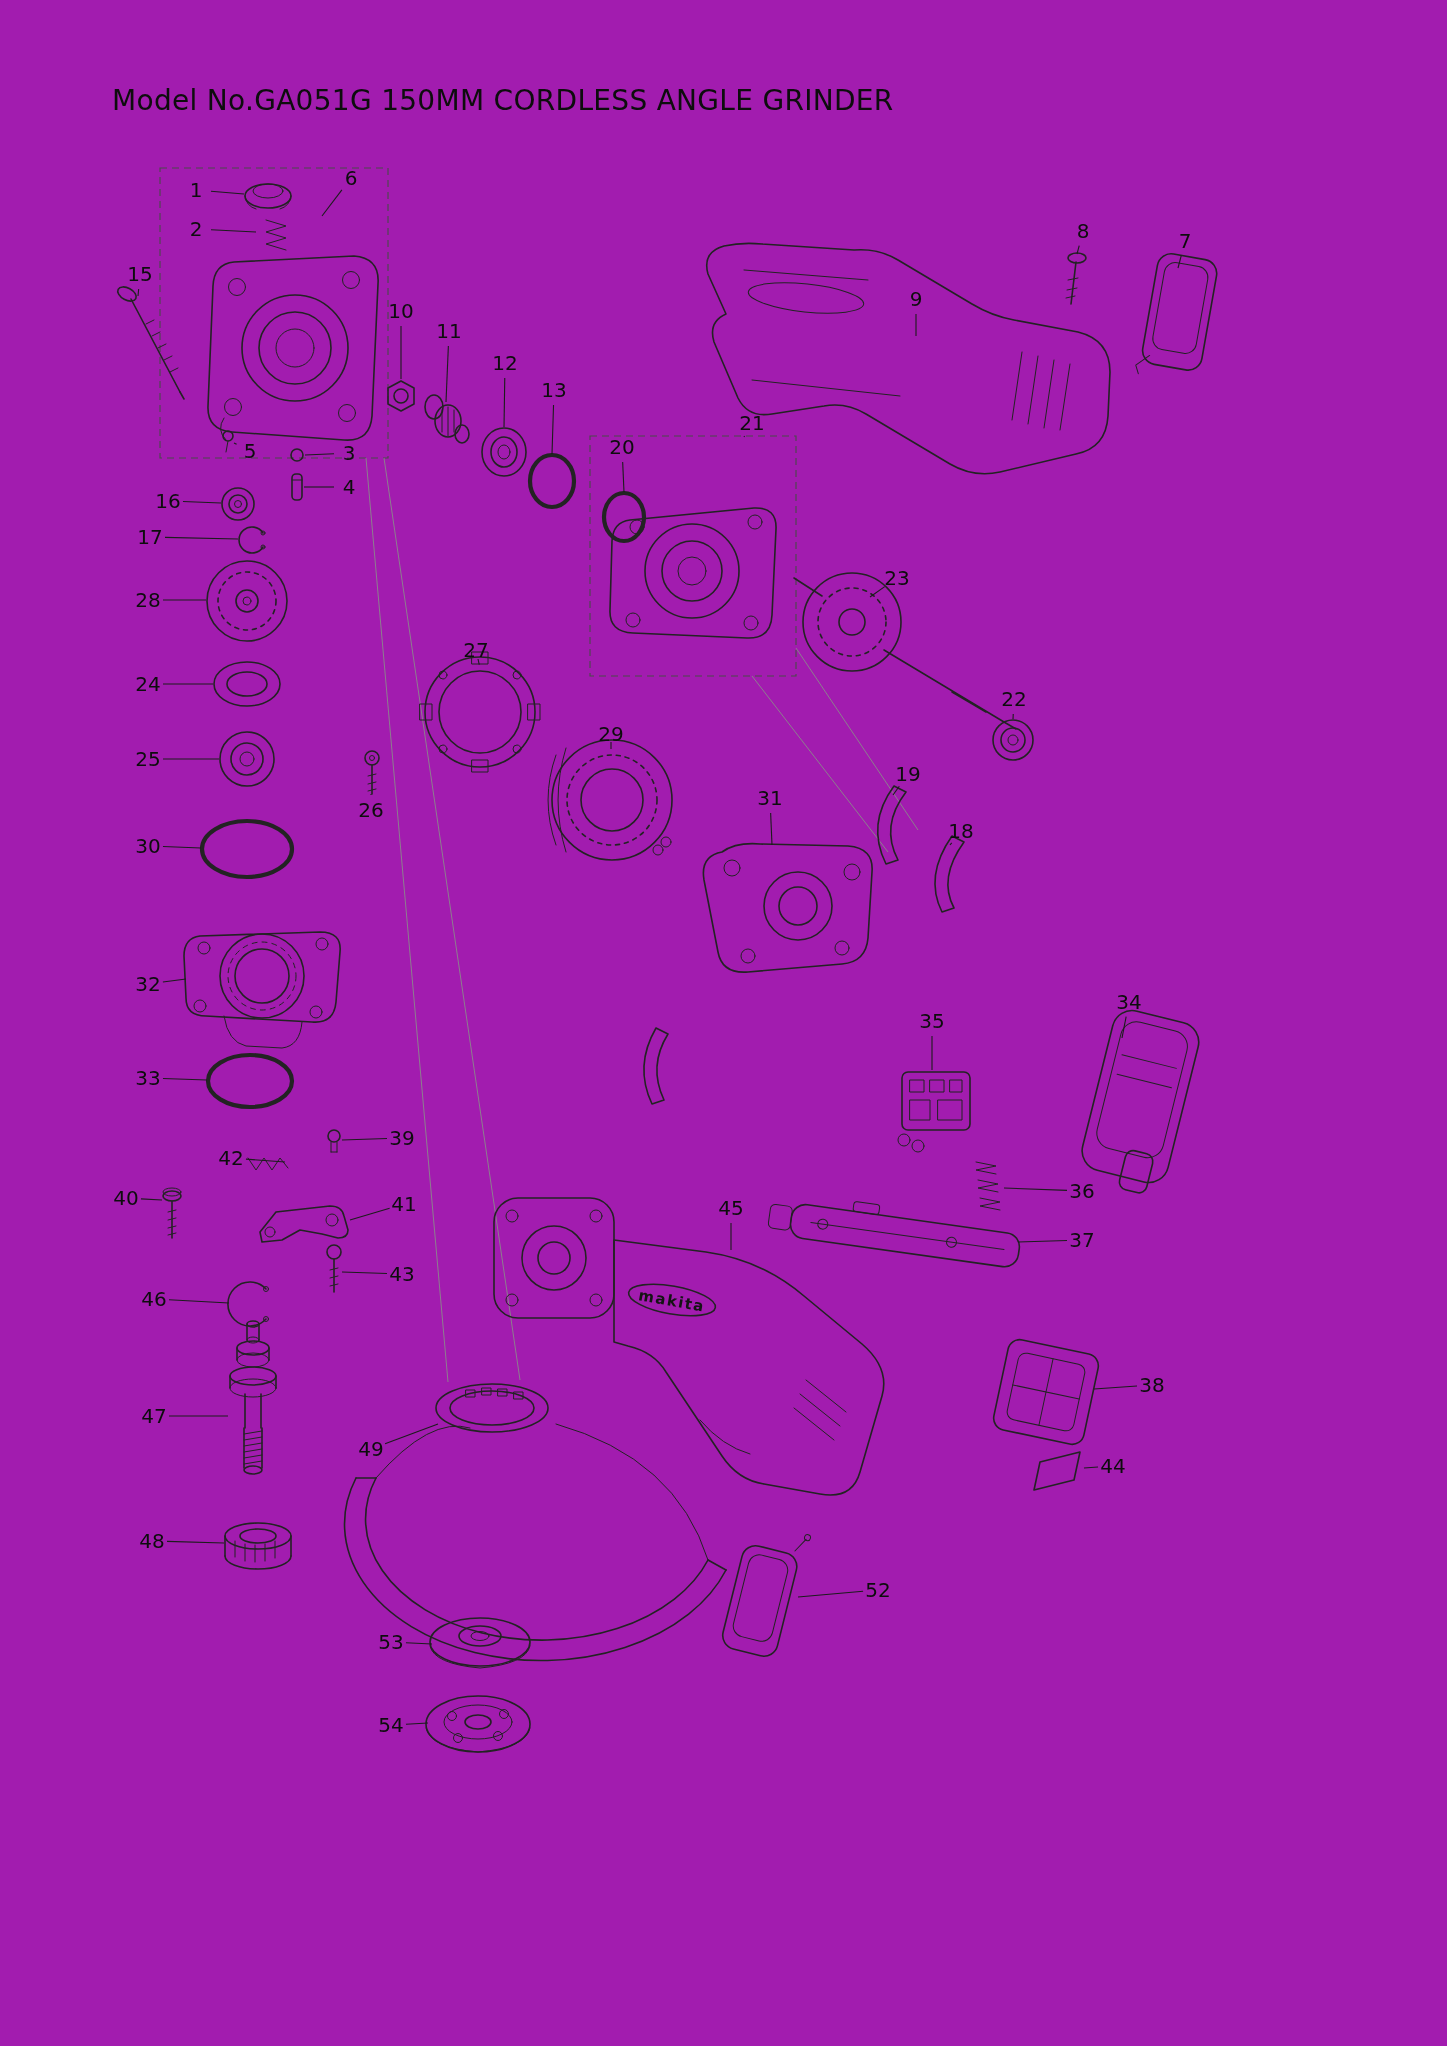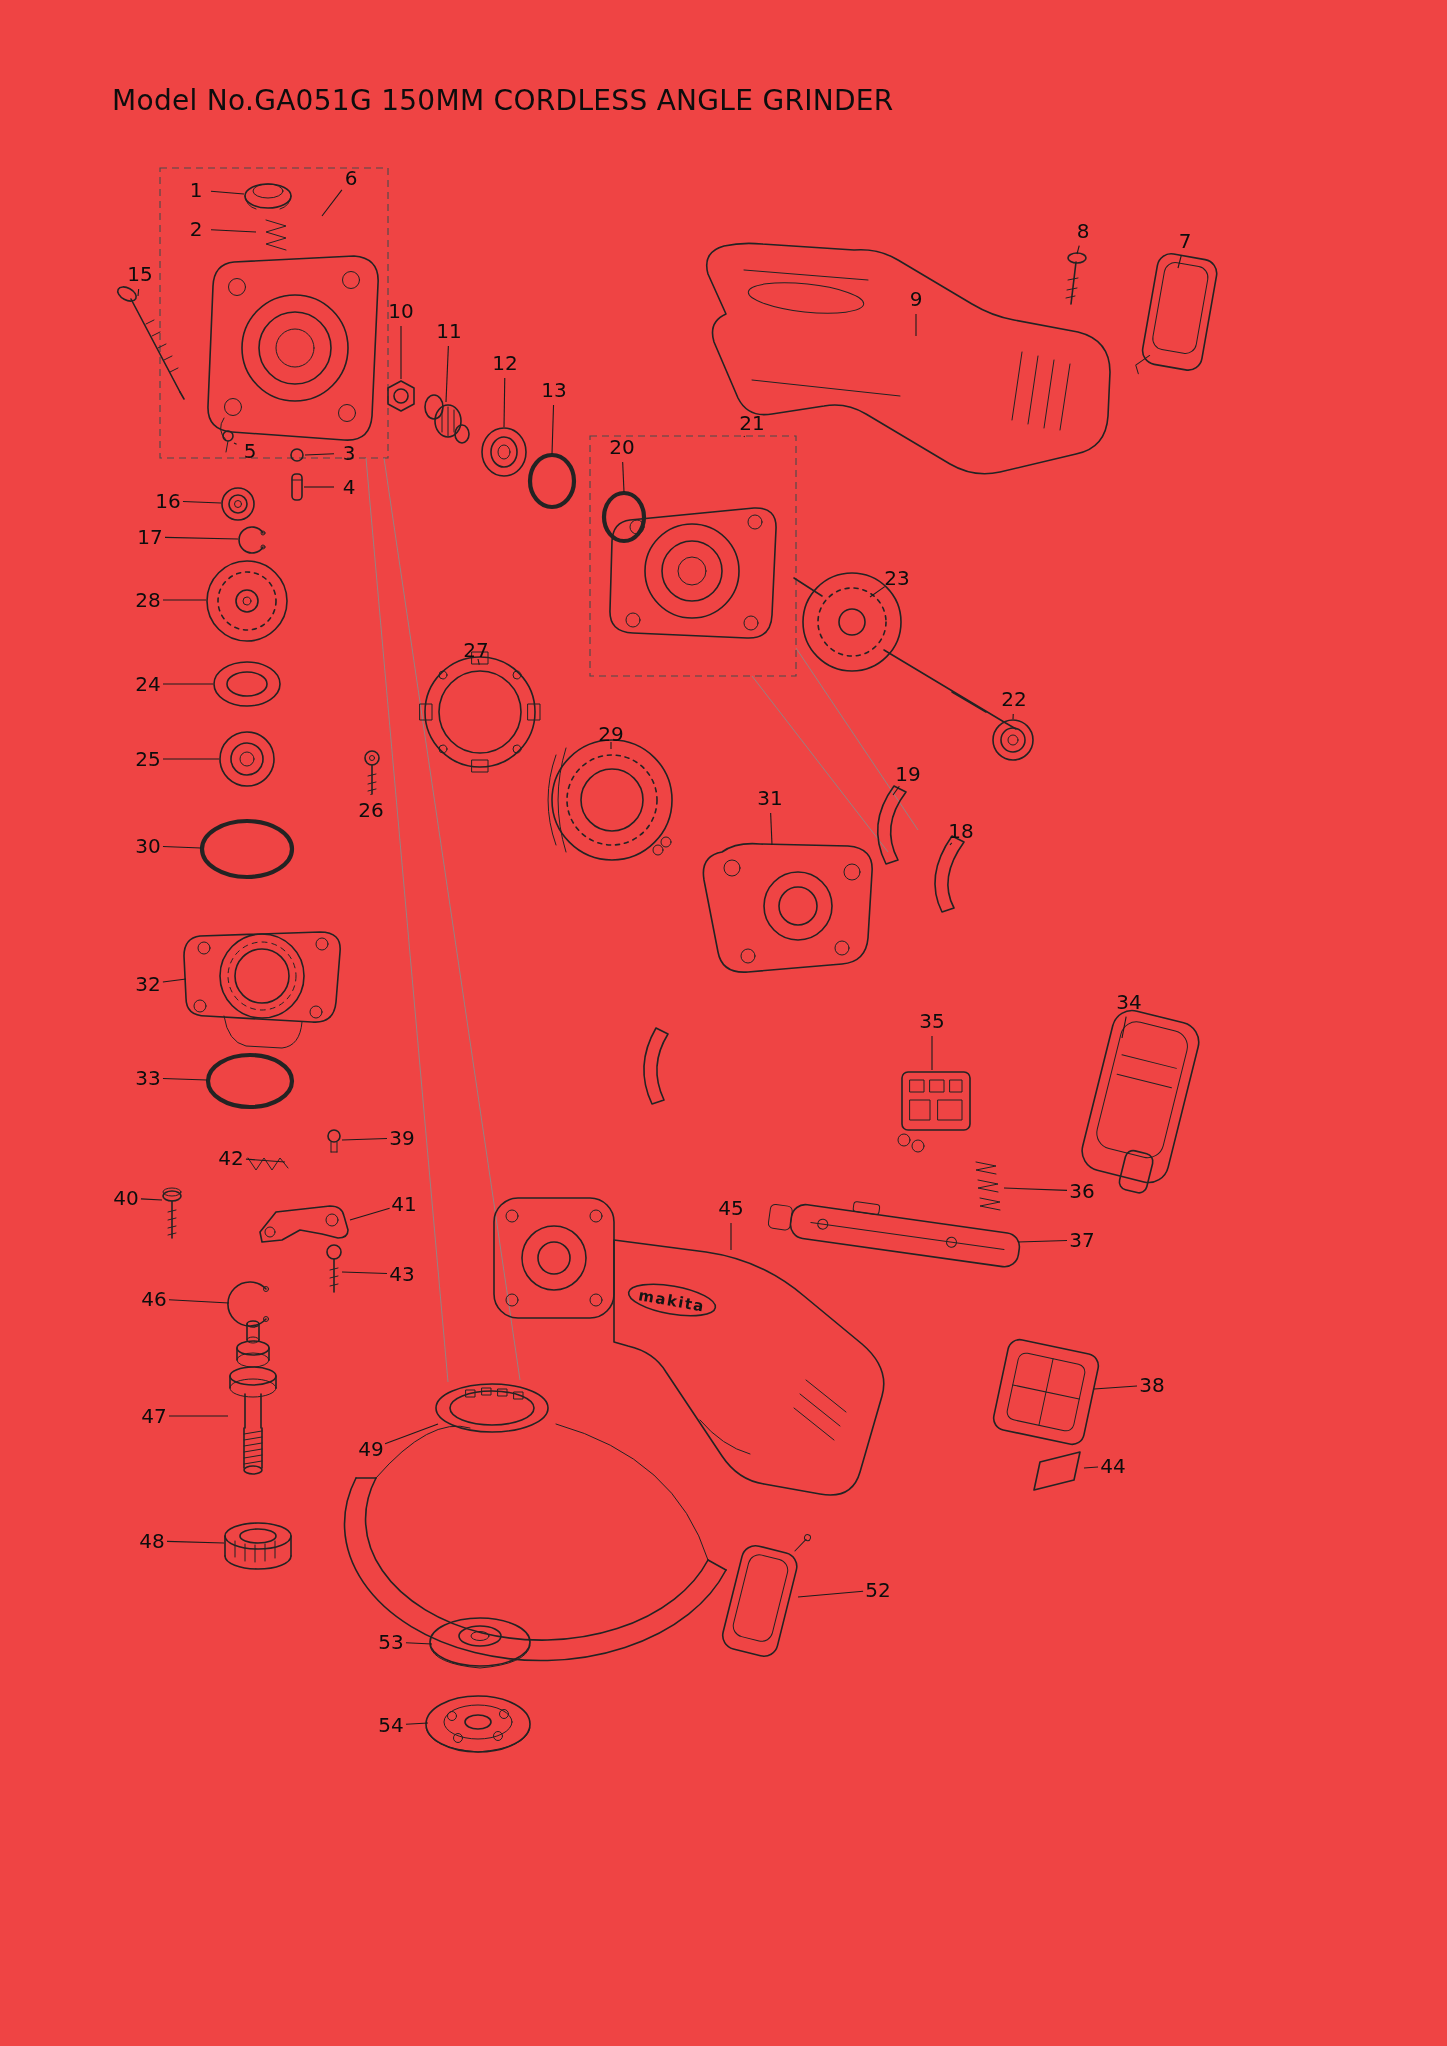--- a/index.html
+++ b/index.html
@@ -1,16 +1,16 @@
 <!DOCTYPE html>
 <html><head>
 <meta charset="utf-8">
 <style>
   html,body{margin:0;padding:0;background:#fff;}
-  .canvas{position:relative;width:1447px;height:2046px;background:#ef4444;overflow:hidden;
+  .canvas{position:relative;width:1447px;height:2046px;background:#a21caf;overflow:hidden;
           font-family:"DejaVu Sans","Liberation Sans",sans-serif;}
   .title{position:absolute;left:112px;top:84px;font-size:28px;color:#0d0d0d;letter-spacing:.3px;white-space:nowrap;}
   svg.diagram{position:absolute;left:0;top:0;}
   .p{fill:none;stroke:#232323;stroke-width:1.6;stroke-linecap:round;stroke-linejoin:round;}
   .thin{stroke-width:1;}
   .oring{stroke-width:4.2;}
   .blades{stroke-dasharray:4 5;}
   .dash{fill:none;stroke:#4a4a4a;stroke-width:1.1;stroke-dasharray:7 5;}
   .axis{stroke:#8a8a8a;stroke-width:.9;}
   .leader{stroke:#1c1c1c;stroke-width:1.1;}

